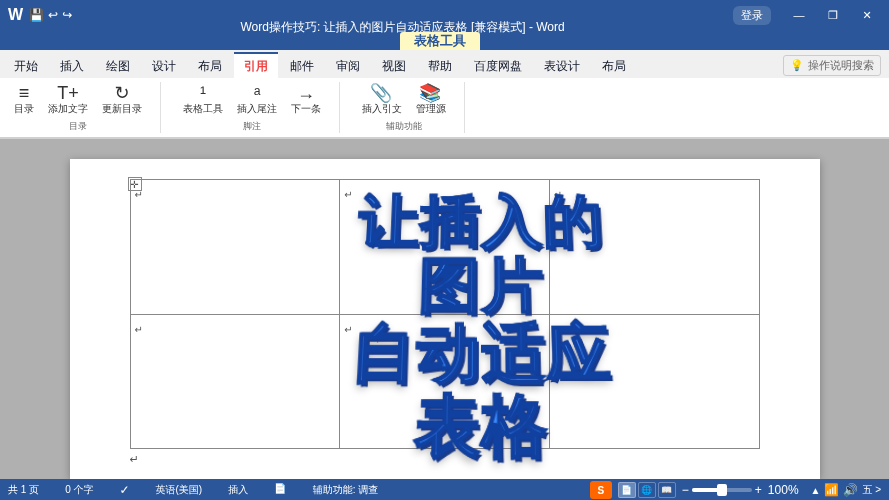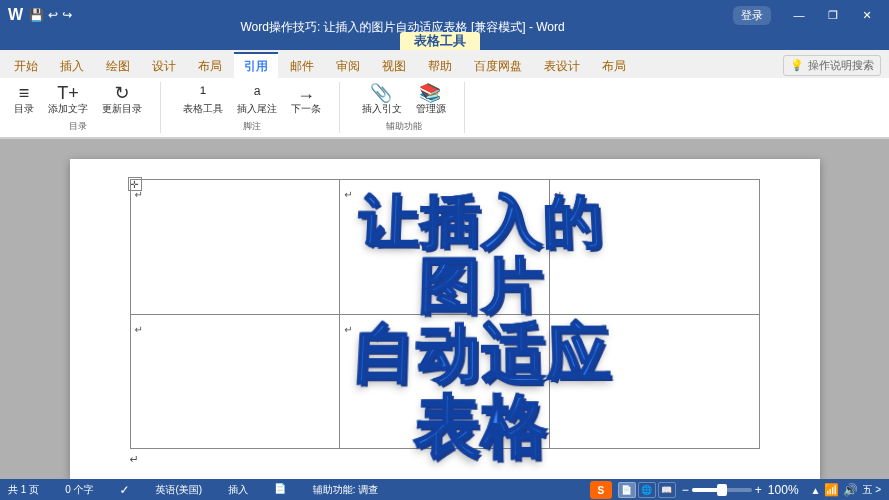--- a/index.html
+++ b/index.html
@@ -95,27 +95,27 @@
       padding-left: 4px;
       gap: 2px;
     }
     .ribbon-tab {
       height: 26px;
       padding: 0 10px;
       font-size: 12px;
       display: flex;
       align-items: center;
       cursor: pointer;
-      color: #a16207;
+      color: #0f172a;
       border-top: 2px solid transparent;
     }
     .ribbon-tab.active {
       background: white;
       border-top: 2px solid #2b579a;
-      color: #3b82f6;
+      color: #ef4444;
       font-weight: 600;
     }
     #ribbon-content {
       height: 60px;
       background: white;
       border-bottom: 1px solid #d0d0d0;
       display: flex;
       align-items: center;
       padding: 4px 8px;
       gap: 16px;

